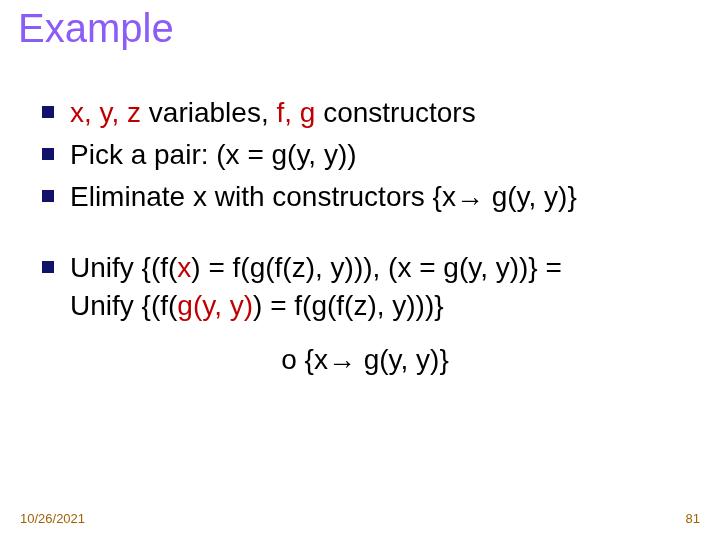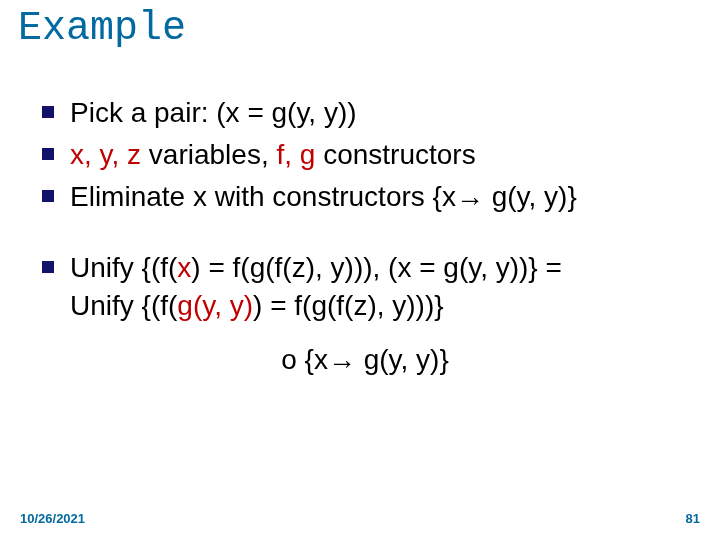--- a/index.html
+++ b/index.html
@@ -16,23 +16,22 @@
     position: relative;
     width: 720px;
     height: 540px;
     box-sizing: border-box;
   }
   .title {
     position: absolute;
     top: 6px;
     left: 18px;
     font-size: 40px;
-    color: #0369a1;
+    color: #8b5cf6;
     font-weight: normal;
-    font-family: Liberation Mono, monospace;
   }
   .body {
     position: absolute;
     top: 94px;
     left: 42px;
     right: 30px;
     font-size: 28px;
     line-height: 1.35;
     color: #000;
   }
@@ -63,45 +62,44 @@
   .red { color: #c00000; }
   .arrow {
     font-family: "Arial Unicode MS", Arial, sans-serif;
   }
   .footer {
     position: absolute;
     bottom: 14px;
     left: 20px;
     right: 20px;
     font-size: 13px;
-    color: #0369a1;
+    color: #a16207;
     display: flex;
     justify-content: space-between;
-    font-weight: bold;
   }
 </style>
 </head>
 <body>
 
 <div class="slide">
 
   <div class="title">Example</div>
 
   <div class="body">
 
     <div class="item">
       <div class="bullet"></div>
-      <div class="txt">Pick a pair: (x = g(y, y))</div>
+      <div class="txt">
+        <span class="red">x, y, z</span><span> variables, </span><span class="red">f, g</span><span> constructors</span>
+      </div>
     </div>
 
     <div class="item">
       <div class="bullet"></div>
-      <div class="txt">
-        <span class="red">x, y, z</span><span> variables, </span><span class="red">f, g</span><span> constructors</span>
-      </div>
+      <div class="txt">Pick a pair: (x = g(y, y))</div>
     </div>
 
     <div class="item">
       <div class="bullet"></div>
       <div class="txt">
         <span>Eliminate x with constructors {x</span><span class="arrow">→</span><span> g(y, y)}</span>
       </div>
     </div>
 
     <div class="gap"></div>

